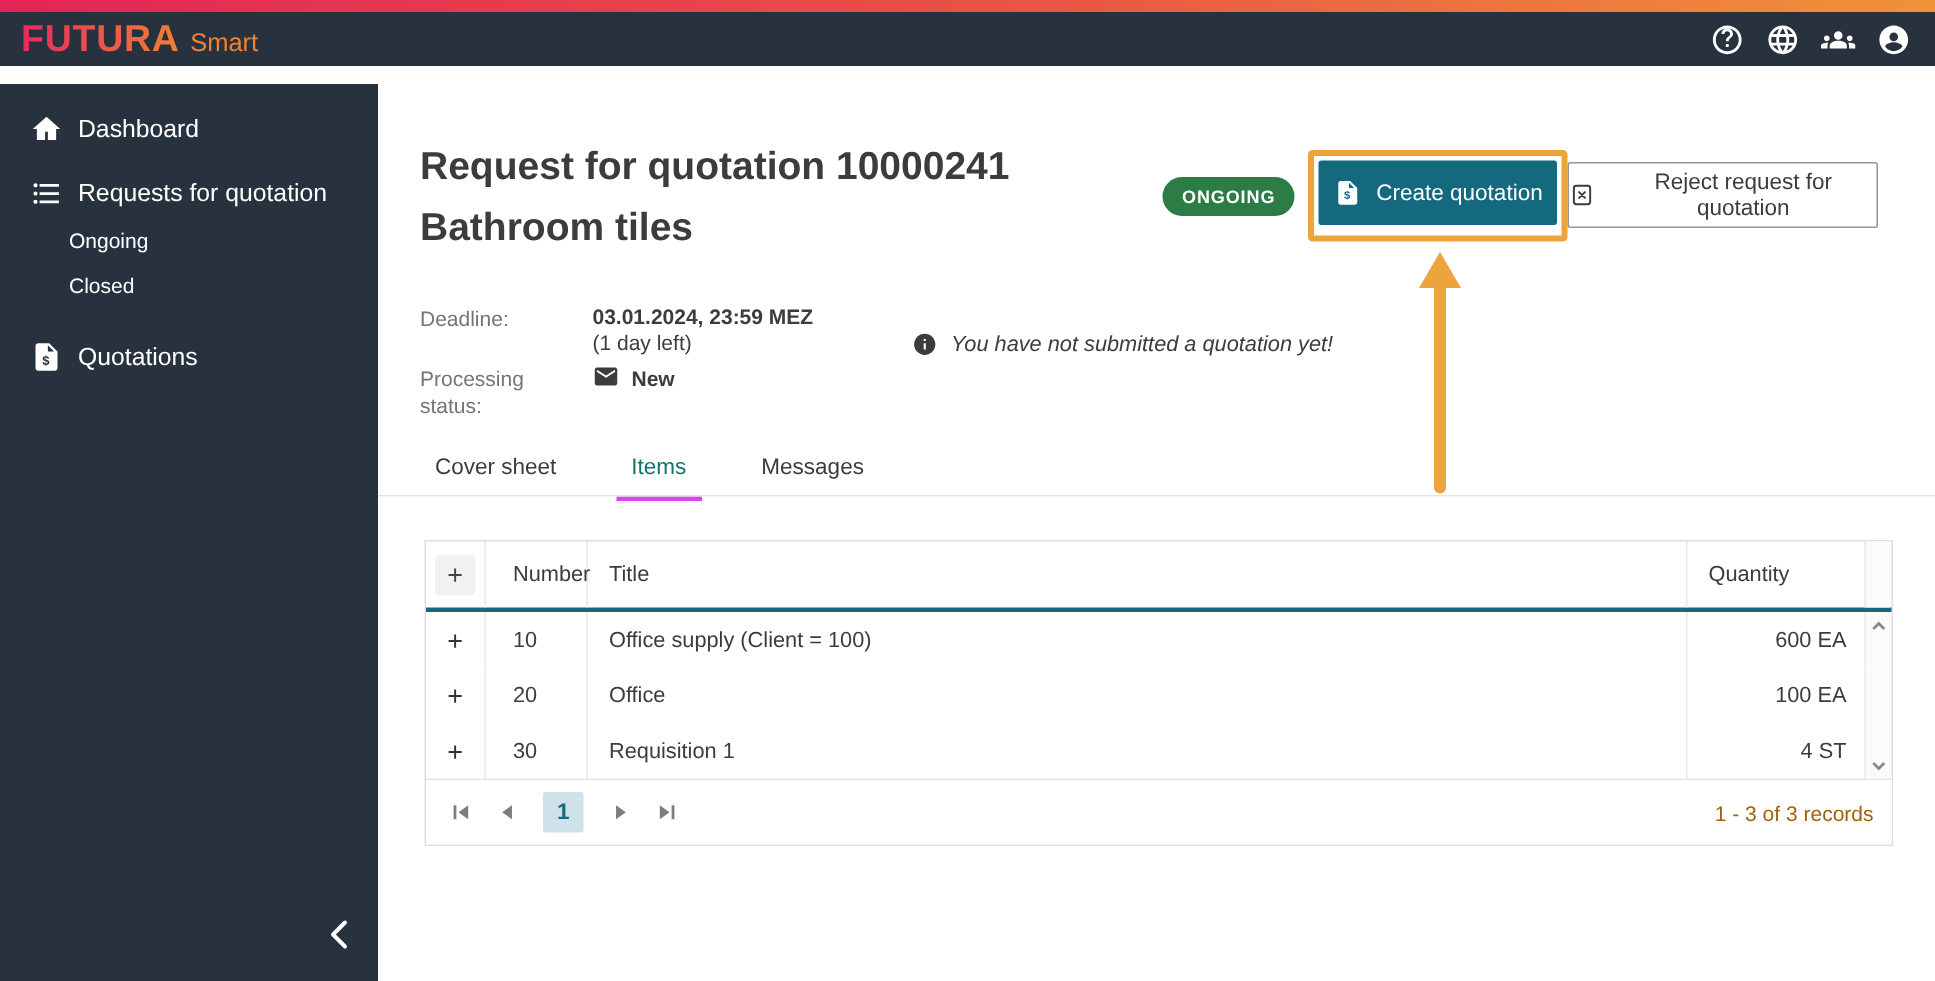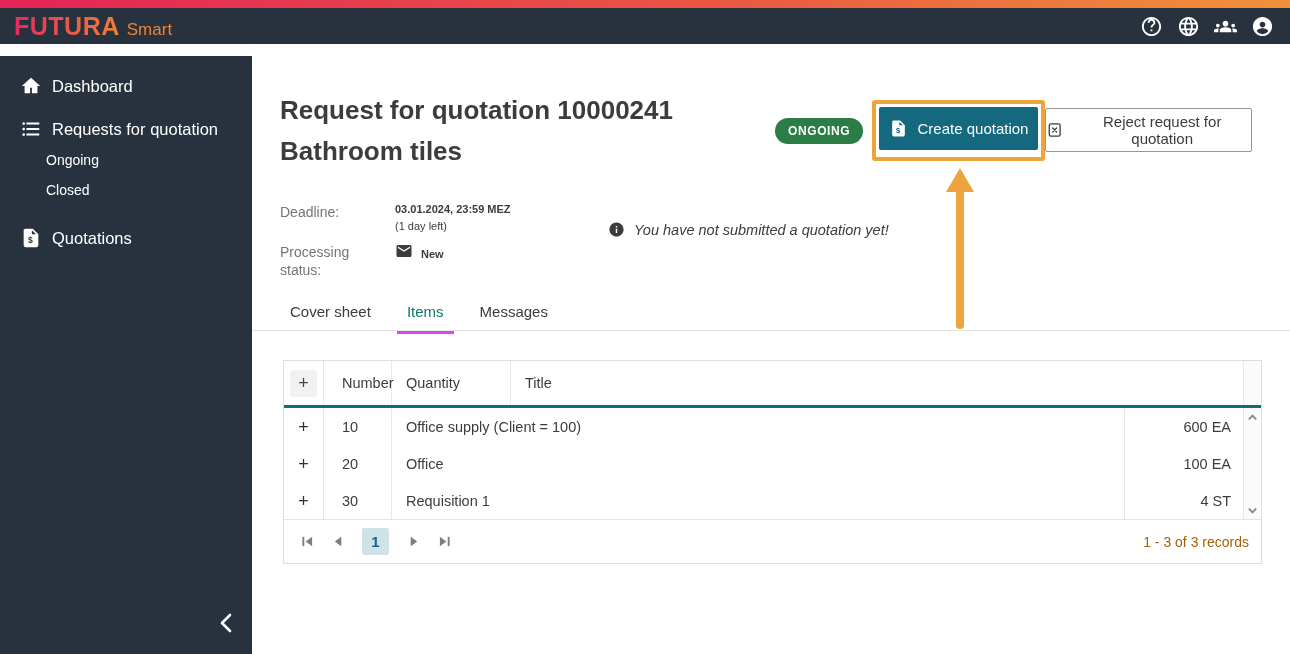--- a/index.html
+++ b/index.html
@@ -46,33 +46,33 @@
     font-family:"Liberation Sans",sans-serif; font-size:15px; display:flex; align-items:center; justify-content:center; gap:10px; cursor:pointer; }
   .btn-create svg { width:19px; height:19px; }
   .btn-reject { position:absolute; left:793px; top:52px; width:207px; height:44px; background:#fff;
     border:1px solid #969696; border-radius:2px; color:#3c3c3c; font-family:"Liberation Sans",sans-serif;
     font-size:15px; display:flex; align-items:center; justify-content:center; gap:10px; cursor:pointer; }
   .btn-reject svg { width:18px; height:18px; }
 
   .anno-arrow { position:absolute; left:691px; top:112px; width:34px; height:164px; pointer-events:none; }
 
   .detail-label { position:absolute; font-size:14px; color:#757575; line-height:18px; }
-  .detail-value { position:absolute; font-size:11px; color:#3c3c3c; }
+  .detail-value { position:absolute; font-size:14px; color:#3c3c3c; }
   .deadline-label { left:28px; top:147px; }
   .deadline-value { left:143px; top:147px; font-weight:700; }
   .deadline-note  { left:143px; top:164px; }
   .processing-label { left:28px; top:187px; width:84px; }
   .processing-value { left:143px; top:186px; display:flex; align-items:flex-end; gap:8px; font-weight:700; }
   .processing-value svg { width:18px; height:18px; fill:#3c3c3c; }
   .info-row { position:absolute; left:356px; top:165px; display:flex; align-items:center; gap:9px;font-style:italic; }
   .info-row svg { width:17px; height:17px; fill:#3c3c3c; flex:0 0 auto; }
   .info-row .info-text { font-size:14.5px; color:#3c3c3c; }
 
   
-  .tabs { position:absolute; left:28px; top:241px; display:flex; gap:16px;align-items:flex-end; }
+  .tabs { position:absolute; left:28px; top:241px; display:flex; gap:30px;align-items:flex-end; }
   .tab { font-size:15px; color:#3c3c3c; padding:6px 10px 11px 10px; cursor:pointer; border-bottom:3px solid transparent; }
   .tab.active { color:#0f766e; border-bottom:3px solid #d946ef; }
   .tabs-divider { position:absolute; left:0; top:274px; width:1038px; height:1px; background:#e4e4e4; }
 
   
   .table-box { position:absolute; left:31px; top:304px; width:979px; border:1px solid #dedede; background:#fff; }
   .trow { display:flex; align-items:stretch; }
   .thead { height:47px; border-bottom:3px solid #15697e; }
   .tbody-row { height:37px; }
   .cell { display:flex; align-items:center; border-right:1px solid #e8e8e8; font-size:14.5px; color:#3c3c3c; }
@@ -218,22 +218,22 @@
     <div class="tab">Messages</div>
   </div>
   <div class="tabs-divider"></div>
 
   <div class="table-box">
     <div class="trow thead">
       <div class="cell col-expand">
         <span class="expand-all-chip">+</span>
       </div>
       <div class="cell col-number">Number</div>
+      <div class="cell col-title">Title</div>
       <div class="cell col-qty">Quantity</div>
-      <div class="cell col-title">Title</div>
       <div class="cell col-scroll"></div>
     </div>
 
     <div class="trow tbody-row">
       <div class="cell col-expand">
           <span class="row-expand">+</span>
         </div>
       <div class="cell col-number">10</div>
       <div class="cell col-title">Office supply (Client = 100)</div>
       <div class="cell col-qty">600 EA</div>

